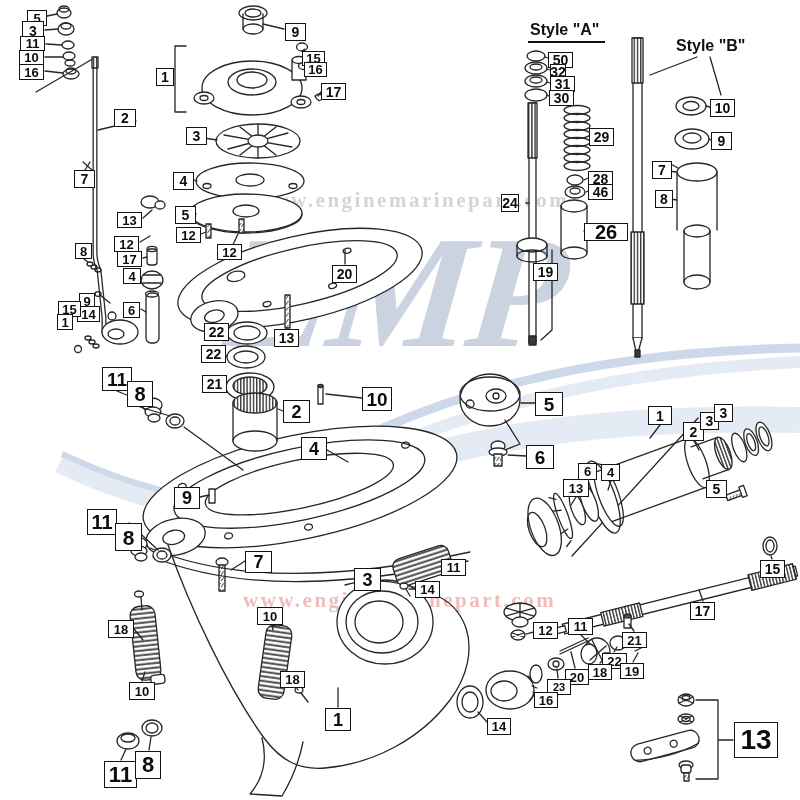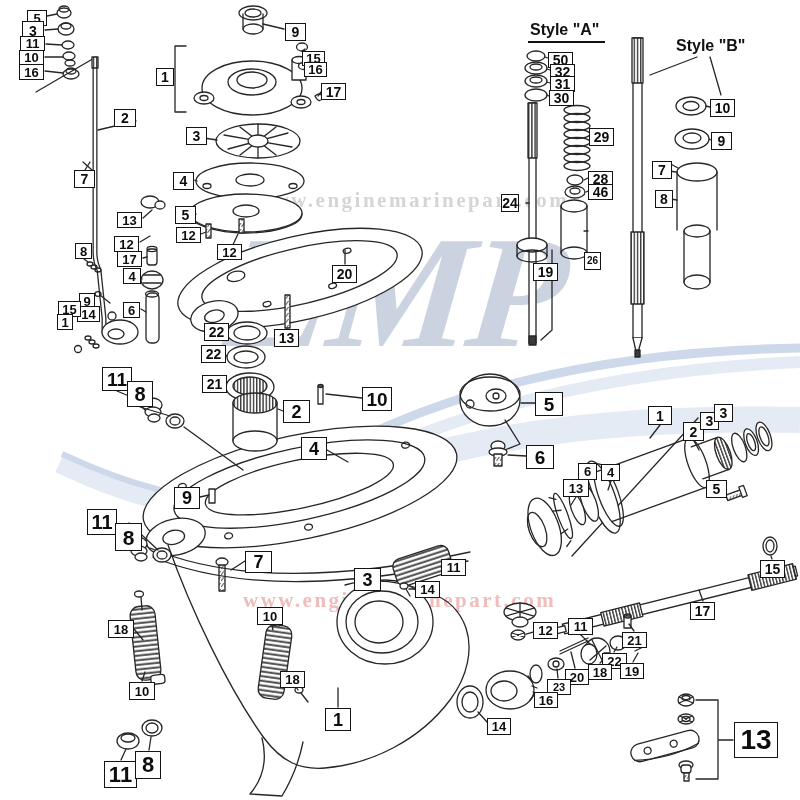--- a/index.html
+++ b/index.html
@@ -462,27 +462,27 @@
       <div class="callout" style="left: 173px; top: 172px; width: 21px; height: 18px; font-size: 14px; border-color: rgb(20, 20, 20);">4</div>
       <div class="callout" style="left: 175px; top: 206px; width: 21px; height: 18px; font-size: 14px; border-color: rgb(20, 20, 20);">5</div>
       <div class="callout" style="left: 176px; top: 227px; width: 25px; height: 16px; font-size: 13px; border-color: rgb(20, 20, 20);">12</div>
       <div class="callout" style="left: 217px; top: 244px; width: 25px; height: 16px; font-size: 13px; border-color: rgb(20, 20, 20);">12</div>
       <div class="callout" style="left: 332px; top: 265px; width: 25px; height: 18px; font-size: 14px; border-color: rgb(20, 20, 20);">20</div>
       <div class="callout" style="left: 204px; top: 323px; width: 25px; height: 18px; font-size: 14px; border-color: rgb(20, 20, 20);">22</div>
       <div class="callout" style="left: 274px; top: 329px; width: 25px; height: 18px; font-size: 14px; border-color: rgb(20, 20, 20);">13</div>
       <div class="callout" style="left: 201px; top: 345px; width: 25px; height: 18px; font-size: 14px; border-color: rgb(20, 20, 20);">22</div>
       <div class="callout" style="left: 202px; top: 375px; width: 25px; height: 18px; font-size: 14px; border-color: rgb(20, 20, 20);">21</div>
       <div class="callout" style="left: 548px; top: 52px; width: 25px; height: 16px; font-size: 14px; border-color: rgb(20, 20, 20);">50</div>
-      <div class="callout" style="left: 550px; top: 64px; width: 25px; height: 15px; font-size: 14px; border-color: rgb(20, 20, 20); text-align: center;">32</div>
+      <div class="callout" style="left: 550px; top: 64px; width: 16px; height: 15px; font-size: 14px; border-color: rgb(20, 20, 20); text-align: center;">32</div>
       <div class="callout" style="left: 550px; top: 76px; width: 25px; height: 16px; font-size: 14px; border-color: rgb(20, 20, 20);">31</div>
       <div class="callout" style="left: 549px; top: 90px; width: 25px; height: 16px; font-size: 14px; border-color: rgb(20, 20, 20);">30</div>
       <div class="callout" style="left: 589px; top: 128px; width: 25px; height: 18px; font-size: 14px; border-color: rgb(20, 20, 20);">29</div>
       <div class="callout" style="left: 588px; top: 171px; width: 25px; height: 15px; font-size: 14px; border-color: rgb(20, 20, 20);">28</div>
       <div class="callout" style="left: 588px; top: 184px; width: 25px; height: 16px; font-size: 14px; border-color: rgb(20, 20, 20);">46</div>
-      <div class="callout" style="left: 584px; top: 223px; width: 17px; height: 18px; font-size: 10px; border-color: rgb(20, 20, 20); margin-top: 29px;">26</div>
+      <div class="callout" style="left: 584px; top: 223px; width: 44px; height: 18px; font-size: 20px; border-color: rgb(20, 20, 20);">26</div>
       <div class="callout" style="left: 501px; top: 194px; width: 18px; height: 18px; font-size: 14px; border-color: rgb(20, 20, 20);">24</div>
       <div class="callout" style="left: 533px; top: 263px; width: 25px; height: 18px; font-size: 14px; border-color: rgb(20, 20, 20);">19</div>
       <div class="callout" style="left: 710px; top: 99px; width: 25px; height: 18px; font-size: 14px; border-color: rgb(20, 20, 20);">10</div>
       <div class="callout" style="left: 711px; top: 132px; width: 21px; height: 18px; font-size: 14px; border-color: rgb(20, 20, 20);">9</div>
       <div class="callout" style="left: 652px; top: 161px; width: 20px; height: 18px; font-size: 14px; border-color: rgb(20, 20, 20);">7</div>
       <div class="callout" style="left: 655px; top: 190px; width: 18px; height: 18px; font-size: 14px; border-color: rgb(20, 20, 20);">8</div>
       <div class="callout" style="left: 102px; top: 367px; width: 30px; height: 24px; font-size: 19px; border-color: rgb(20, 20, 20);">11</div>
       <div class="callout" style="left: 127px; top: 381px; width: 26px; height: 26px; font-size: 20px; border-color: rgb(20, 20, 20);">8</div>
       <div class="callout" style="left: 174px; top: 487px; width: 26px; height: 22px; font-size: 18px; border-color: rgb(20, 20, 20);">9</div>
       <div class="callout" style="left: 87px; top: 509px; width: 30px; height: 26px; font-size: 20px; border-color: rgb(20, 20, 20);">11</div>

